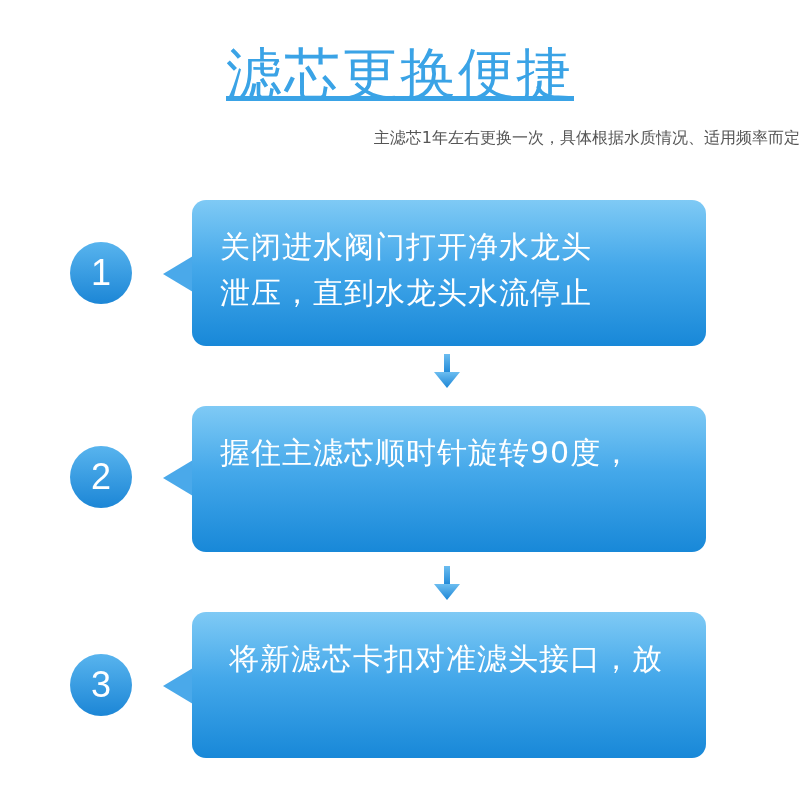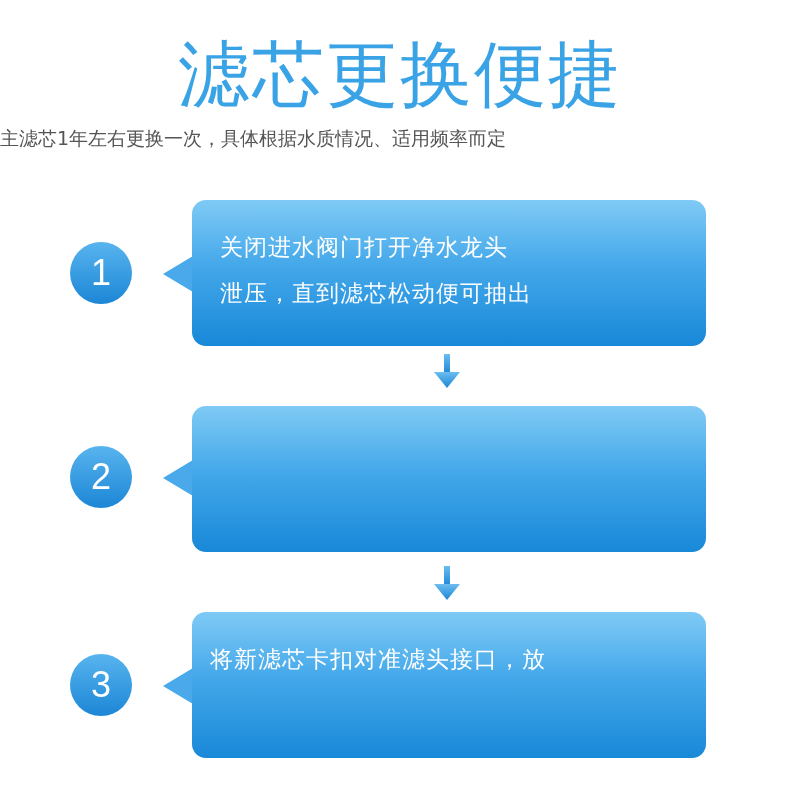--- a/index.html
+++ b/index.html
@@ -2,98 +2,99 @@
 <html><head>
   <meta charset="utf-8">
   <style>
     html, body { margin: 0; padding: 0; }
     body {
       width: 800px; height: 800px; background: #ffffff; position: relative; overflow: hidden;
       font-family: "DejaVu Sans", "Liberation Sans", sans-serif;
     }
     .title {
       position: absolute; left: 0; top: 40px; width: 800px; text-align: center;
-      font-size: 72px; line-height: 68px; letter-spacing: 2px; color: #3aa3e6;
+      font-size: 56px; line-height: 68px; letter-spacing: 2px; color: #3aa3e6; text-decoration: underline;
     }
     .subtitle {
-      position: absolute; left: 0; top: 124px; width: 800px; text-align: left;
-      font-size: 19px; line-height: 28px; color: #555555;
+      position: absolute; left: 0; top: 124px; width: 800px; text-align: right;
+      font-size: 16px; line-height: 28px; color: #555555;
     }
     .step { position: absolute; left: 0; width: 800px; height: 148px; }
     .circle {
       position: absolute; left: 70px; width: 62px; height: 62px; border-radius: 50%;
       background: linear-gradient(#58b4ee, #1c86d6);
       color: #ffffff; font-size: 36px; line-height: 62px; text-align: center;
       font-family: "Liberation Sans", sans-serif;
     }
     .bubble {
       position: absolute; left: 192px; top: 0; width: 514px; height: 146px; border-radius: 14px;
       background: linear-gradient(#7fcaf5 0%, #44a8ea 45%, #1888d8 100%);
     }
     .tail {
       position: absolute; left: 163px; width: 0; height: 0;
       border-top: 18px solid transparent; border-bottom: 18px solid transparent;
       border-right: 30px solid #4aa9ea;
     }
     .bubble-text {
       position: absolute; left: 28px; top: 24px; right: 10px;
-      color: #ffffff; font-size: 23px; line-height: 46px; letter-spacing: 1px;
+      color: #ffffff; font-size: 30px; line-height: 46px; letter-spacing: 1px;
       white-space: nowrap;
     }
     .arrow { position: absolute; left: 432px; width: 30px; height: 36px; }
   </style>
 </head>
 <body>
 
 <div class="title">滤芯更换便捷</div>
 <div class="subtitle">主滤芯1年左右更换一次，具体根据水质情况、适用频率而定</div>
 
 <div class="step" style="top:200px;">
   <div class="circle" style="top:42px;">1</div>
   <div class="tail" style="top:56px;"></div>
   <div class="bubble">
     <div class="bubble-text">
       <div>关闭进水阀门打开净水龙头</div>
-      <div>泄压，直到滤芯松动便可抽出</div>
+      <div>泄压，直到水龙头水流停止</div>
     </div>
   </div>
 </div>
 
 <svg class="arrow" style="top:354px;" viewBox="0 0 30 36">
   <defs>
       <linearGradient id="ag1" x1="0" y1="0" x2="0" y2="1">
         <stop offset="0" stop-color="#6cbdf0"></stop>
         <stop offset="1" stop-color="#1c86d6"></stop>
       </linearGradient>
     </defs>
   <rect x="12" y="0" width="6" height="20" fill="url(#ag1)"></rect>
   <polygon points="2,18 28,18 15,34" fill="url(#ag1)"></polygon>
 </svg>
 
 <div class="step" style="top:406px;">
   <div class="circle" style="top:40px;">2</div>
   <div class="tail" style="top:54px;"></div>
   <div class="bubble">
     <div class="bubble-text">
+      <div>握住主滤芯顺时针旋转90度，</div>
     </div>
   </div>
 </div>
 
 <svg class="arrow" style="top:566px;" viewBox="0 0 30 36">
   <defs>
       <linearGradient id="ag2" x1="0" y1="0" x2="0" y2="1">
         <stop offset="0" stop-color="#6cbdf0"></stop>
         <stop offset="1" stop-color="#1c86d6"></stop>
       </linearGradient>
     </defs>
   <rect x="12" y="0" width="6" height="20" fill="url(#ag2)"></rect>
   <polygon points="2,18 28,18 15,34" fill="url(#ag2)"></polygon>
 </svg>
 
 <div class="step" style="top:612px;">
   <div class="circle" style="top:42px;">3</div>
   <div class="tail" style="top:56px;"></div>
   <div class="bubble">
-    <div class="bubble-text" style="left:18px;">
+    <div class="bubble-text" style="left:4px;text-align:center;">
       <div>将新滤芯卡扣对准滤头接口，放</div>
     </div>
   </div>
 </div>
 
 </body></html>

